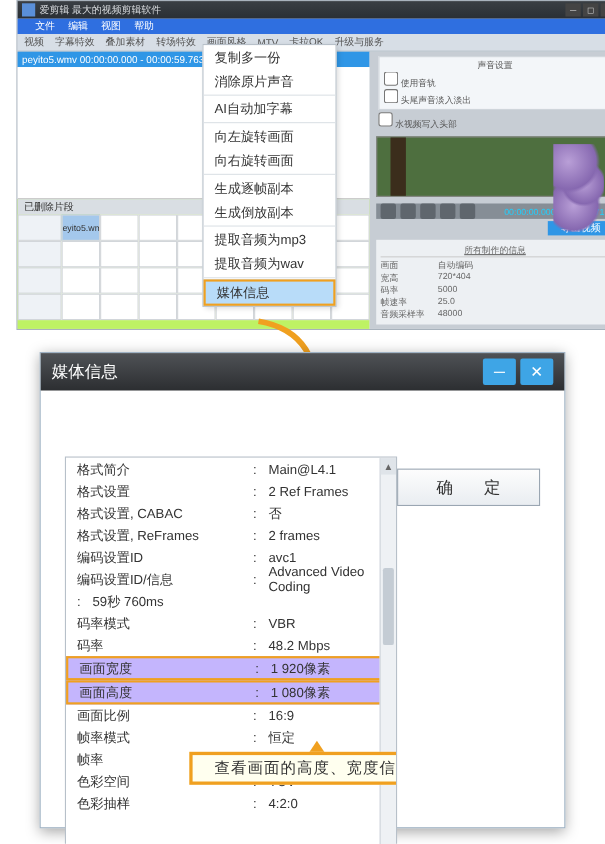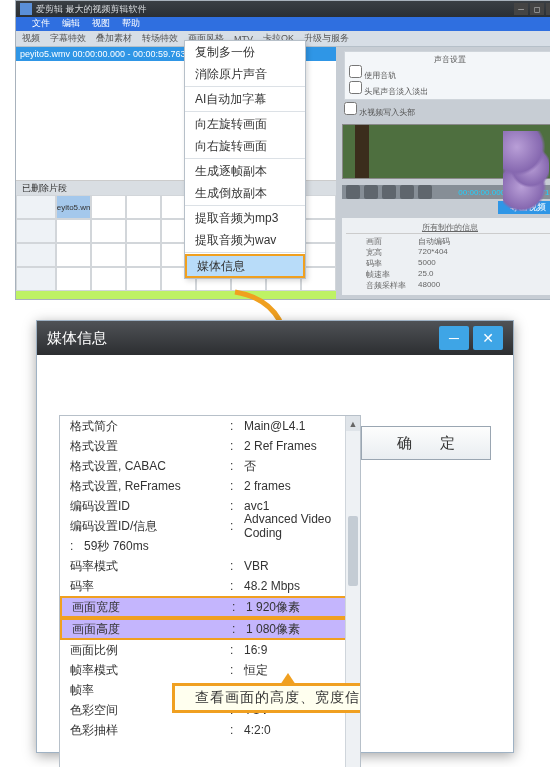--- a/index.html
+++ b/index.html
@@ -26,21 +26,21 @@
   .right-pane { flex:1; background:#c7cdd4; display:flex; flex-direction:column;}
   .preview-box { margin:6px; height:115px; background:#4e6f3f; position:relative; border:1px solid #888;}
   .wisteria { position:absolute; right:8px; top:6px; width:46px; height:80px; background:radial-gradient(circle at 30% 20%,#b99fd7 0,#8668b0 35%,transparent 40%),radial-gradient(circle at 60% 45%,#b99fd7 0,#8668b0 35%,transparent 40%),radial-gradient(circle at 40% 70%,#b99fd7 0,#8668b0 35%,transparent 40%);}
   .trunk { position:absolute; left:12px; top:0; width:14px; height:100%; background:#3b2d1c;}
   .player-ctrls { height:20px; background:#868e96; margin:0 6px; display:flex; align-items:center; gap:4px; padding:0 4px;}
   .pc-btn { width:14px; height:14px; background:#5f666d; border-radius:2px;}
   .pc-time { margin-left:auto; font-size:8px; color:#1fd0ff;}
   .side-panel { margin:4px 6px; background:#edf0f3; flex:1; font-size:8px; color:#666; padding:4px;}
   .export-btn { height:16px; margin:2px 6px 0 auto; width:60px; background:#2f96e6; color:#fff; font-size:9px; display:flex;align-items:center;justify-content:center;}
   .side-sub { display:flex;}
-  .side-sub .lbl{ width:52px;margin-left:20px;}
+  .side-sub .lbl{ width:52px;}
 
   
   .context-menu { position:absolute; top:40px; left:184px; width:122px; background:#fff; border:1px solid #b7c0c9; box-shadow:2px 2px 5px rgba(0,0,0,.15);}
   .cm-item { height:22px; display:flex; align-items:center; padding:0 10px; font-size:12px; color:#333; }
   .cm-sep { height:1px; background:#dce1e6; margin:1px 0;}
   .cm-item.sel { background:#b8dcf9; border:2px solid #f0a020; height:24px; }
 
   
   .arrow-svg { position:absolute; top:287px; left:225px; width:120px; height:110px; pointer-events:none;}
 

